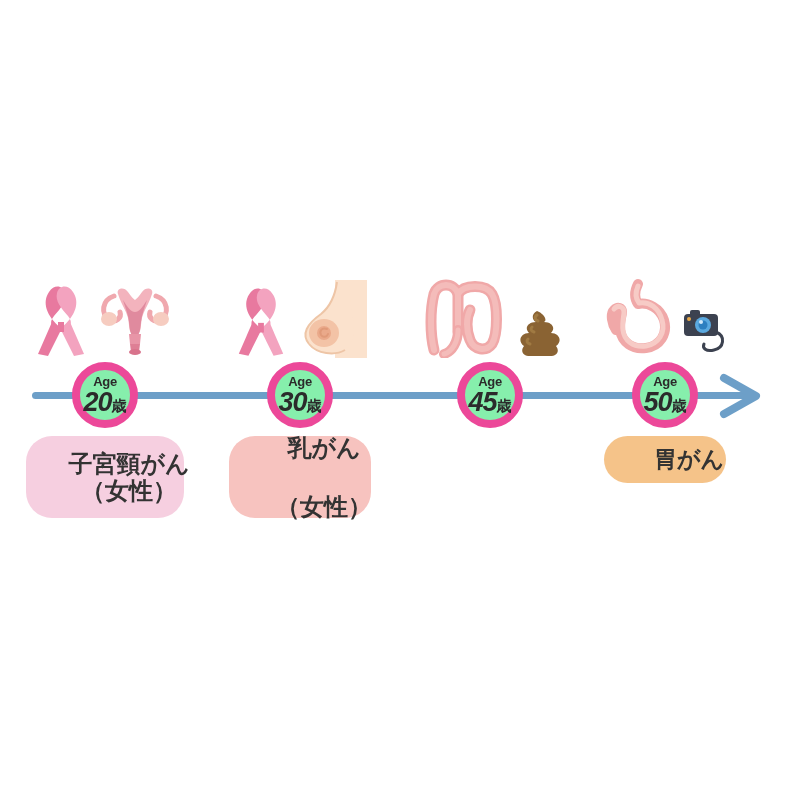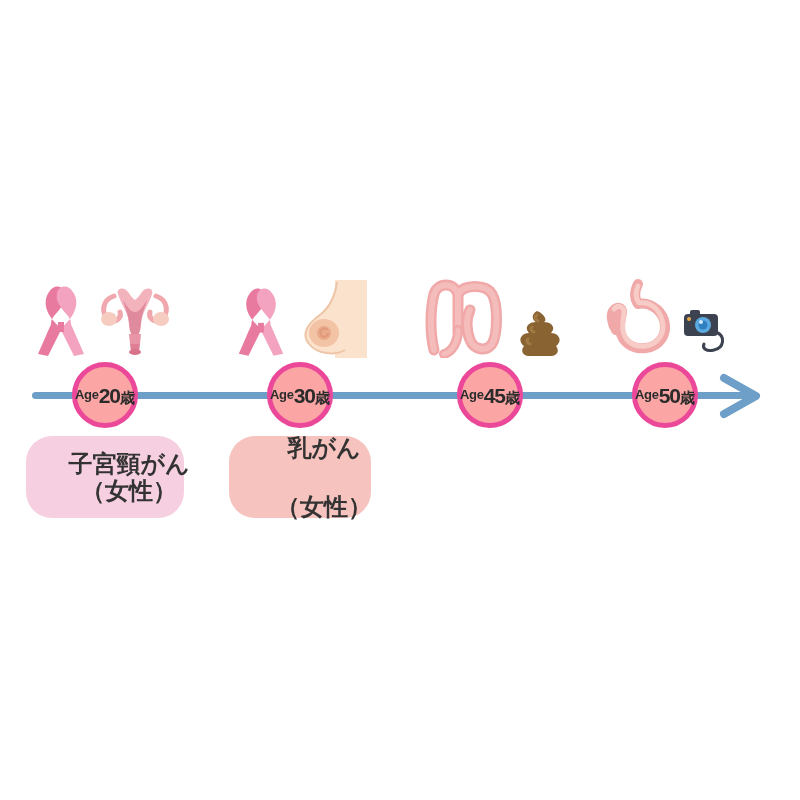--- a/index.html
+++ b/index.html
@@ -36,37 +36,37 @@
     gap:2px;
   }
   .icon-wrap svg{display:block;}
 
   .age-circle{
     position:absolute;
     top:362px; left:50%;
     transform:translateX(-50%);
     width:66px;height:66px;
     border-radius:50%;
-    background:#fca5a5;
-    border:5px solid #ec4899;
+    background:#86efac;
+    border:8px solid #ec4899;
     box-sizing:border-box;
-    display:flex;flex-direction:row;
+    display:flex;flex-direction:column;
     align-items:center;justify-content:center;
     z-index:5;
   }
   .age-label{
     font-size:13px;font-weight:bold;color:#2b2b2b;
     line-height:1;letter-spacing:-0.3px;
     margin-bottom:1px;
   }
   .age-value{
     display:flex;align-items:baseline;justify-content:center;
     line-height:1;color:#2b2b2b;
   }
-  .age-num{font-size:21px;font-weight:bold;letter-spacing:-1px;}
+  .age-num{font-size:27px;font-weight:bold;letter-spacing:-1px;font-style:italic;}
   .age-unit{font-size:15px;font-weight:bold;margin-left:0px;}
 
   .pill{
     position:absolute;
     left:50%;transform:translateX(-50%);
     top:436px;
     border-radius:26px;
     display:flex;flex-direction:column;
     align-items:center;justify-content:center;
     color:#333333;
@@ -221,15 +221,18 @@
     </div>
 
     <div class="age-circle">
       <span class="age-label">Age</span>
       <span class="age-value">
         <span class="age-num">50</span>
         <span class="age-unit">歳</span>
       </span>
     </div>
 
+    <div class="pill one-line" style="background:#f5c389;width:122px;">
+      <span class="pill-main">胃がん</span>
+    </div>
   </div>
 
 </div>
 
 </body></html>

